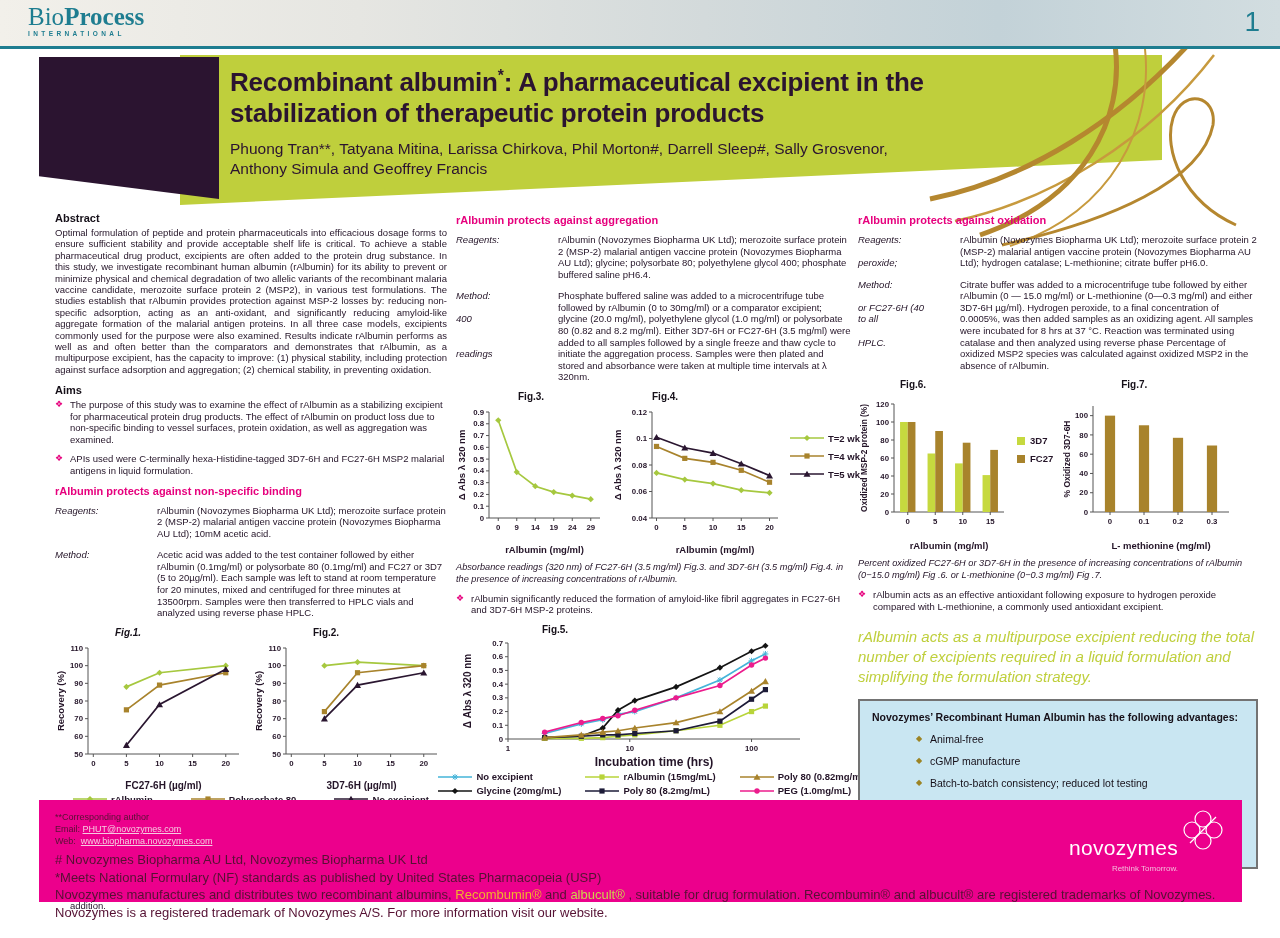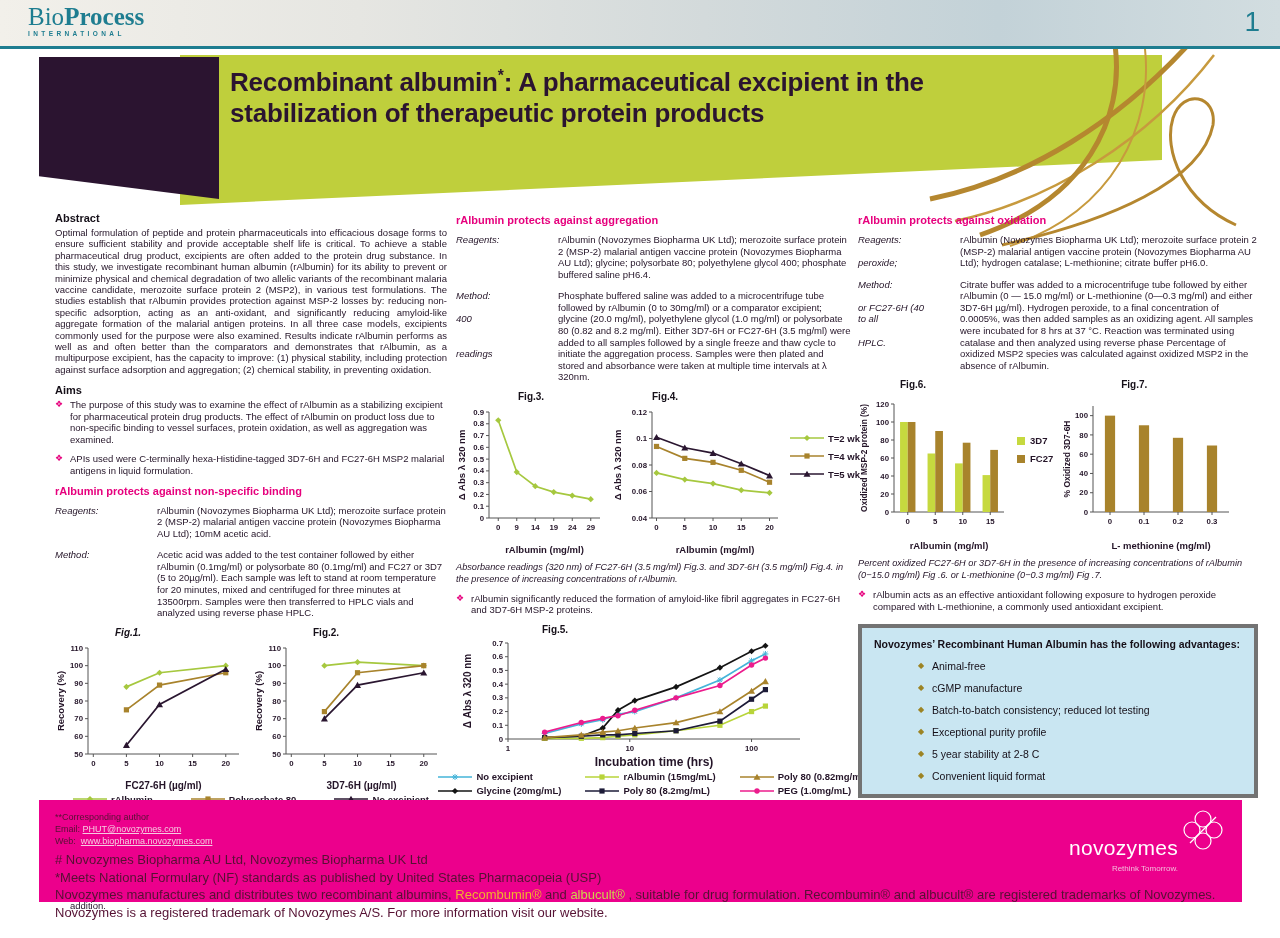--- a/index.html
+++ b/index.html
@@ -64,21 +64,21 @@
   svg.chart .axl{font-weight:bold;}
   svg.chart .ayl{font-weight:bold;}
   .legend{font-size:9.5px;font-weight:bold;color:#241428;}
   .lg-item{display:inline-flex;align-items:center;gap:4px;white-space:nowrap;}
   .legend.h{display:flex;justify-content:space-between;padding:0 18px;margin-top:2px;}
   .legend.v{display:flex;flex-direction:column;gap:7px;}
   .legend.grid3{display:grid;grid-template-rows:auto auto;grid-auto-flow:column;
     justify-content:center;column-gap:24px;row-gap:3px;margin-top:2px;}
 
   .statement{font-size:15px;font-style:italic;color:var(--green);line-height:1.32;margin-top:15px;}
-  .advbox{margin-top:12px;background:var(--boxblue);border:4px solid #737373;padding:10px 12px 12px;}
+  .advbox{margin-top:12px;background:var(--boxblue);border:2px solid #737373;padding:10px 12px 12px;}
   .advbox .bh{font-size:10.5px;font-weight:bold;color:#161019;}
   .advbox ul{list-style:none;margin-top:2px;}
   .advbox li{position:relative;font-size:10.5px;margin:10px 0 0 44px;padding-left:14px;color:#161019;}
   .advbox .adm{position:absolute;left:0;top:1px;color:#9c8424;font-size:8px;}
 
   
   .footer{position:absolute;left:39px;top:800px;width:1203px;height:102px;background:var(--pink);}
   .f-top{position:absolute;left:16px;top:11px;font-size:9px;line-height:1.35;color:#551133;}
   .f-link{color:#f6cbe1;text-decoration:underline;}
   .f-notes{position:absolute;left:16px;top:51px;font-size:13px;line-height:1.35;color:#551133;}
@@ -109,20 +109,24 @@
     <svg class="swirl" width="340" height="210" viewBox="0 0 340 210">
       <g fill="none" stroke="#b5872f">
         <path d="M20 150 C120 130, 210 70, 278 -4" stroke-width="5"></path>
         <path d="M45 172 C140 152, 238 92, 304 6" stroke-width="2.5" stroke="#c79a3e"></path>
         <path d="M205 -4 C215 70, 175 150, 70 186" stroke-width="5"></path>
         <path d="M235 0 C243 75, 205 162, 100 197" stroke-width="2" stroke="#c79a3e"></path>
         <path d="M92 196 C200 172, 292 132, 303 76 C307 46, 273 39, 263 69 C253 101, 273 152, 326 176" stroke-width="3"></path>
       </g>
     </svg>
     <h1 class="title"><span>Recombinant albumin</span><sup>*</sup><span>: A pharmaceutical excipient in the stabilization of therapeutic protein products</span></h1>
+    <p class="authors">
+      <span>Phuong Tran**, Tatyana Mitina, Larissa Chirkova, Phil Morton#, Darrell Sleep#, Sally Grosvenor,</span><br>
+      <span>Anthony Simula and Geoffrey Francis</span>
+    </p>
   </div>
 
   <div class="col left-col">
     <h3 class="blk-h">Abstract</h3>
     <p class="body-t">Optimal formulation of peptide and protein pharmaceuticals into efficacious dosage forms to ensure sufficient stability and provide acceptable shelf life is critical. To achieve a stable pharmaceutical drug product, excipients are often added to the protein drug substance. In this study, we investigate recombinant human albumin (rAlbumin) for its ability to prevent or minimize physical and chemical degradation of two allelic variants of the recombinant malaria vaccine candidate, merozoite surface protein 2 (MSP2), in various test formulations. The studies establish that rAlbumin provides protection against MSP-2 losses by: reducing non-specific adsorption, acting as an anti-oxidant, and significantly reducing amyloid-like aggregate formation of the malarial antigen proteins. In all three case models, excipients commonly used for the purpose were also examined. Results indicate rAlbumin performs as well as and often better than the comparators and demonstrates that rAlbumin, as a multipurpose excipient, has the capacity to improve: (1) physical stability, including protection against surface adsorption and aggregation; (2) chemical stability, in preventing oxidation.</p>
 
     <h3 class="blk-h" style="margin-top:9px;">Aims</h3>
     <ul class="bullets">
       <li><span class="dm">❖</span><span>The purpose of this study was to examine the effect of rAlbumin as a stabilizing excipient for pharmaceutical protein drug products. The effect of rAlbumin on product loss due to non-specific binding to vessel surfaces, protein oxidation, as well as aggregation was examined.</span></li>
       <li><span class="dm">❖</span><span>APIs used were C-terminally hexa-Histidine-tagged 3D7-6H and FC27-6H MSP2 malarial antigens in liquid formulation.</span></li>
@@ -688,20 +692,21 @@
             </svg>
           </div>
       </div>
     </div>
 
     <p class="cap" style="margin-top:6px;">Percent oxidized FC27-6H or 3D7-6H in the presence of increasing concentrations of rAlbumin (0−15.0 mg/ml) Fig .6. or L-methionine  (0−0.3 mg/ml) Fig .7.</p>
     <ul class="bullets" style="margin-top:7px;">
       <li><span class="dm">❖</span><span>rAlbumin acts as an effective antioxidant following exposure to hydrogen peroxide compared with L-methionine, a commonly used antioxidant excipient.</span></li>
     </ul>
 
+    <p class="statement">rAlbumin acts as a multipurpose excipient  reducing the total number of excipients required in a liquid formulation and simplifying the formulation strategy.</p>
 
     <div class="advbox">
       <div class="bh">Novozymes’ Recombinant Human Albumin has the following advantages:</div>
       <ul>
         <li><span class="adm">◆</span><span>Animal-free</span></li>
         <li><span class="adm">◆</span><span>cGMP manufacture</span></li>
         <li><span class="adm">◆</span><span>Batch-to-batch consistency; reduced lot testing</span></li>
         <li><span class="adm">◆</span><span>Exceptional purity profile</span></li>
         <li><span class="adm">◆</span><span>5 year stability at 2-8 C</span></li>
         <li><span class="adm">◆</span><span>Convenient liquid format</span></li>

